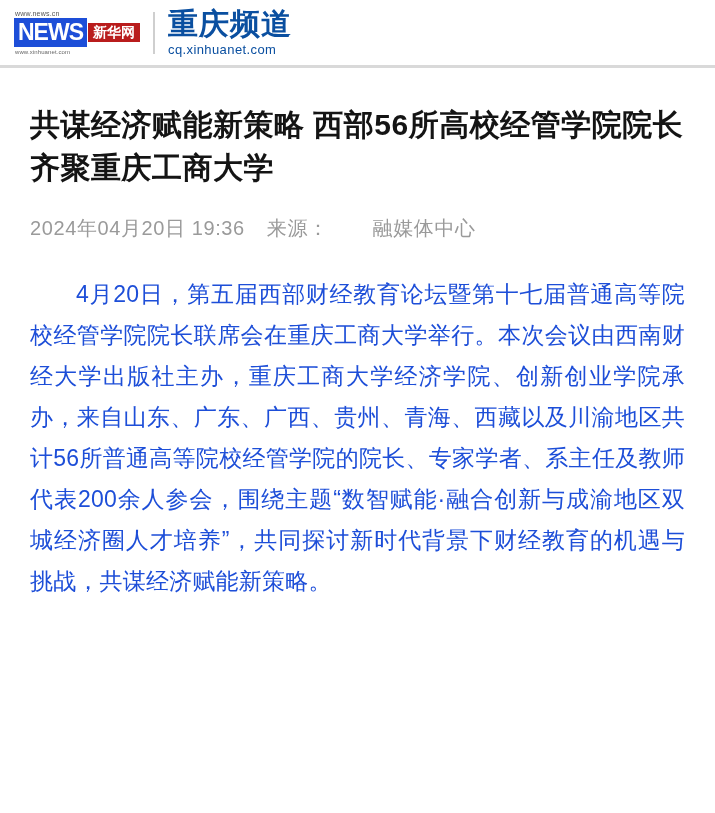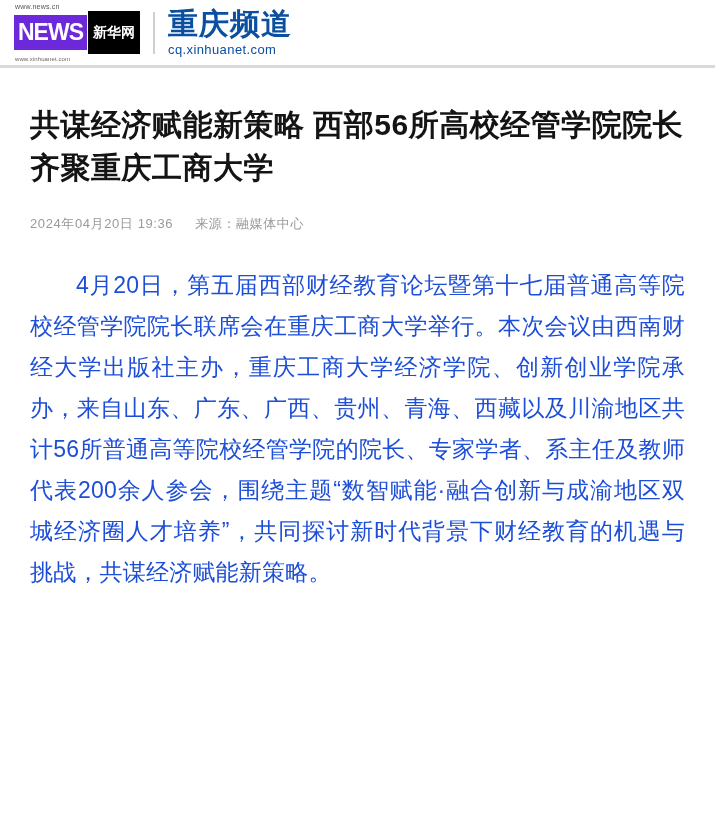--- a/index.html
+++ b/index.html
@@ -25,41 +25,41 @@
     display: flex;
     align-items: center;
     padding: 0 14px;
   }
   .logo-block {
     display: flex;
     align-items: stretch;
     height: 46px;
   }
   .logo-news-box {
-    background: #6d28d9;
+    background: #1d4ed8;
     color: #fff;
     font-weight: bold;
     font-size: 23px;
     letter-spacing: -1px;
     padding: 1px 4px 2px 4px;
     line-height: 1;
     display: flex;
     align-items: center;
-    height: 35px;
+    height: 29px;
     box-sizing: border-box;
   }
   .logo-cn-box {
-    background: #000000;
+    background: #b91c1c;
     color: #fff;
     font-size: 14px;
     font-weight: bold;
     padding: 2px 5px;
     display: flex;
     align-items: center;
-    height: 43px;
+    height: 19px;
     box-sizing: border-box;
     margin-left: 1px;
   }
   .logo-left-col {
     display: flex;
     flex-direction: column;
     justify-content: center;
   }
   .logo-top-url {
     font-size: 7px;
@@ -110,30 +110,30 @@
   }
   .headline {
     font-size: 30px;
     font-weight: bold;
     color: #141414;
     line-height: 1.42;
     margin: 0 0 26px 0;
     letter-spacing: 0.5px;
   }
   .meta {
-    font-size: 13px;
+    font-size: 20px;
     color: #9a9a9a;
     margin-bottom: 32px;
     display: flex;
     align-items: baseline;
     flex-wrap: wrap;
   }
   .meta .date { margin-right: 22px; letter-spacing: 0.6px; }
   .meta .source-label { margin-right: 0; letter-spacing: 0.6px; }
-  .meta .source-value { letter-spacing: 0.6px; }
+  .meta .source-value { letter-spacing: 0.6px; margin-left: 44px; }
 
   .body-text {
     font-size: 23px;
     line-height: 1.78;
     color: #1d4ed8;
     text-align: justify;
     text-justify: inter-ideograph;
     margin: 0;
     text-indent: 2em;
     letter-spacing: 0.2px;

